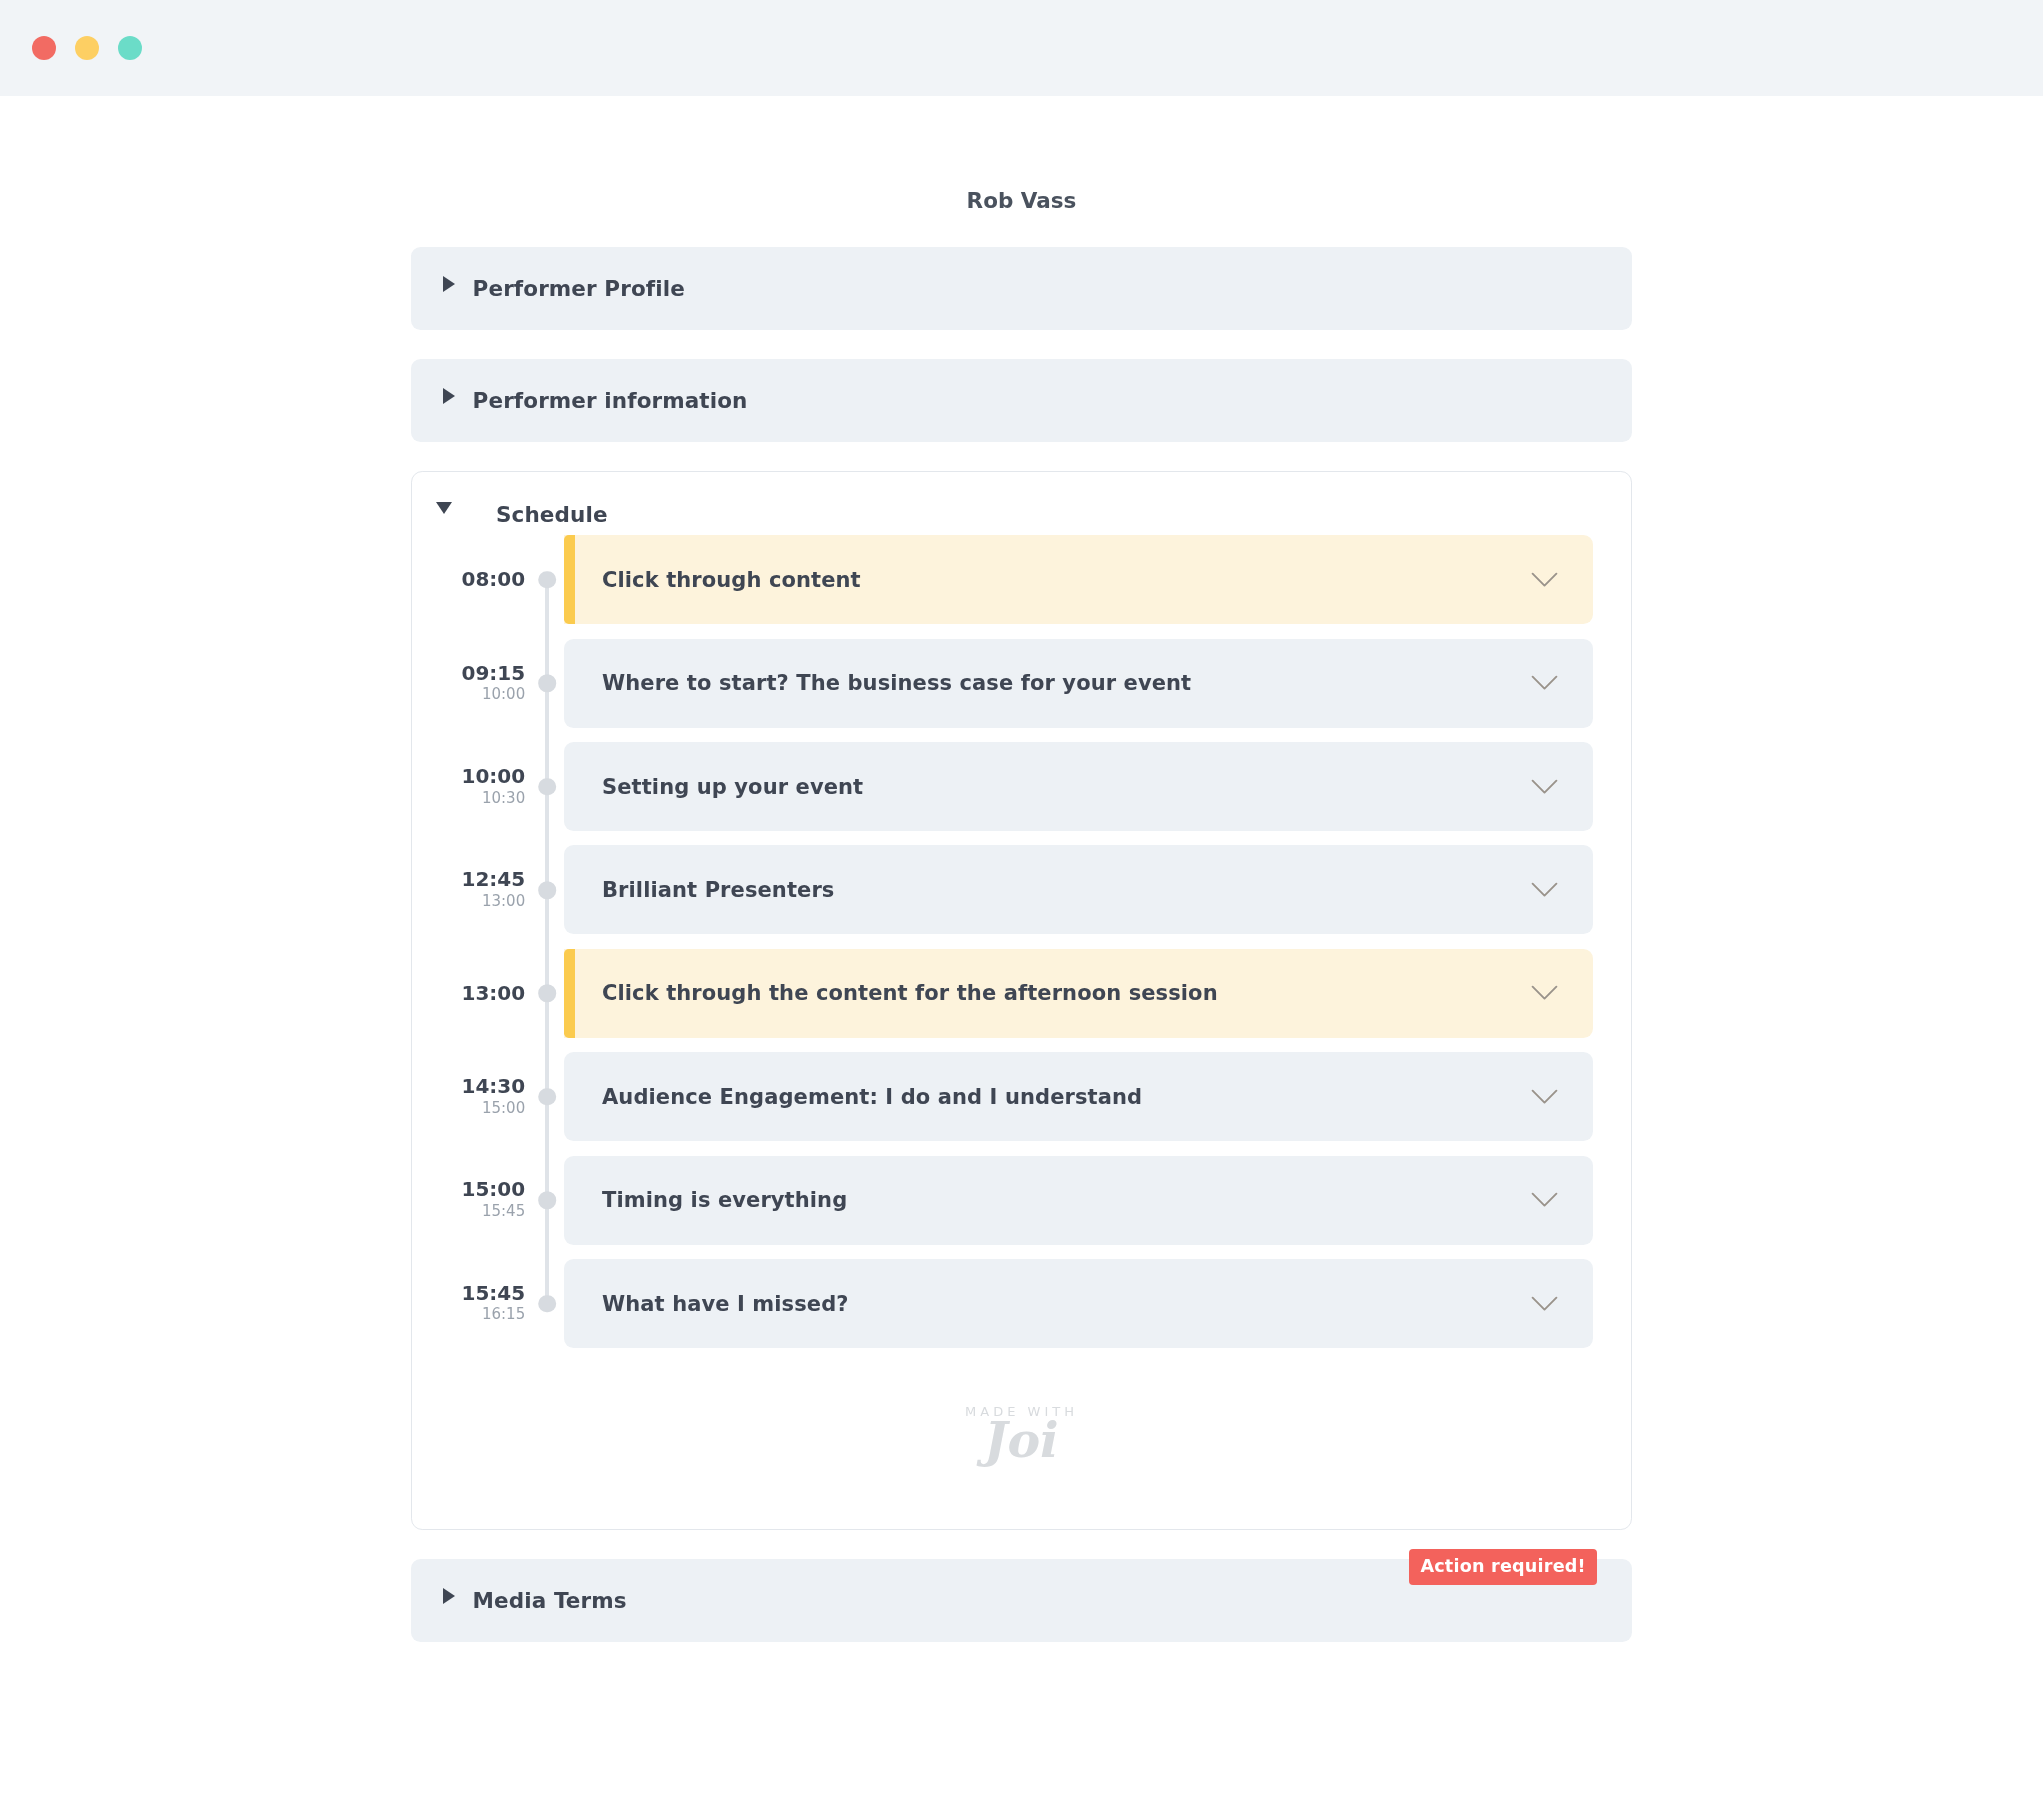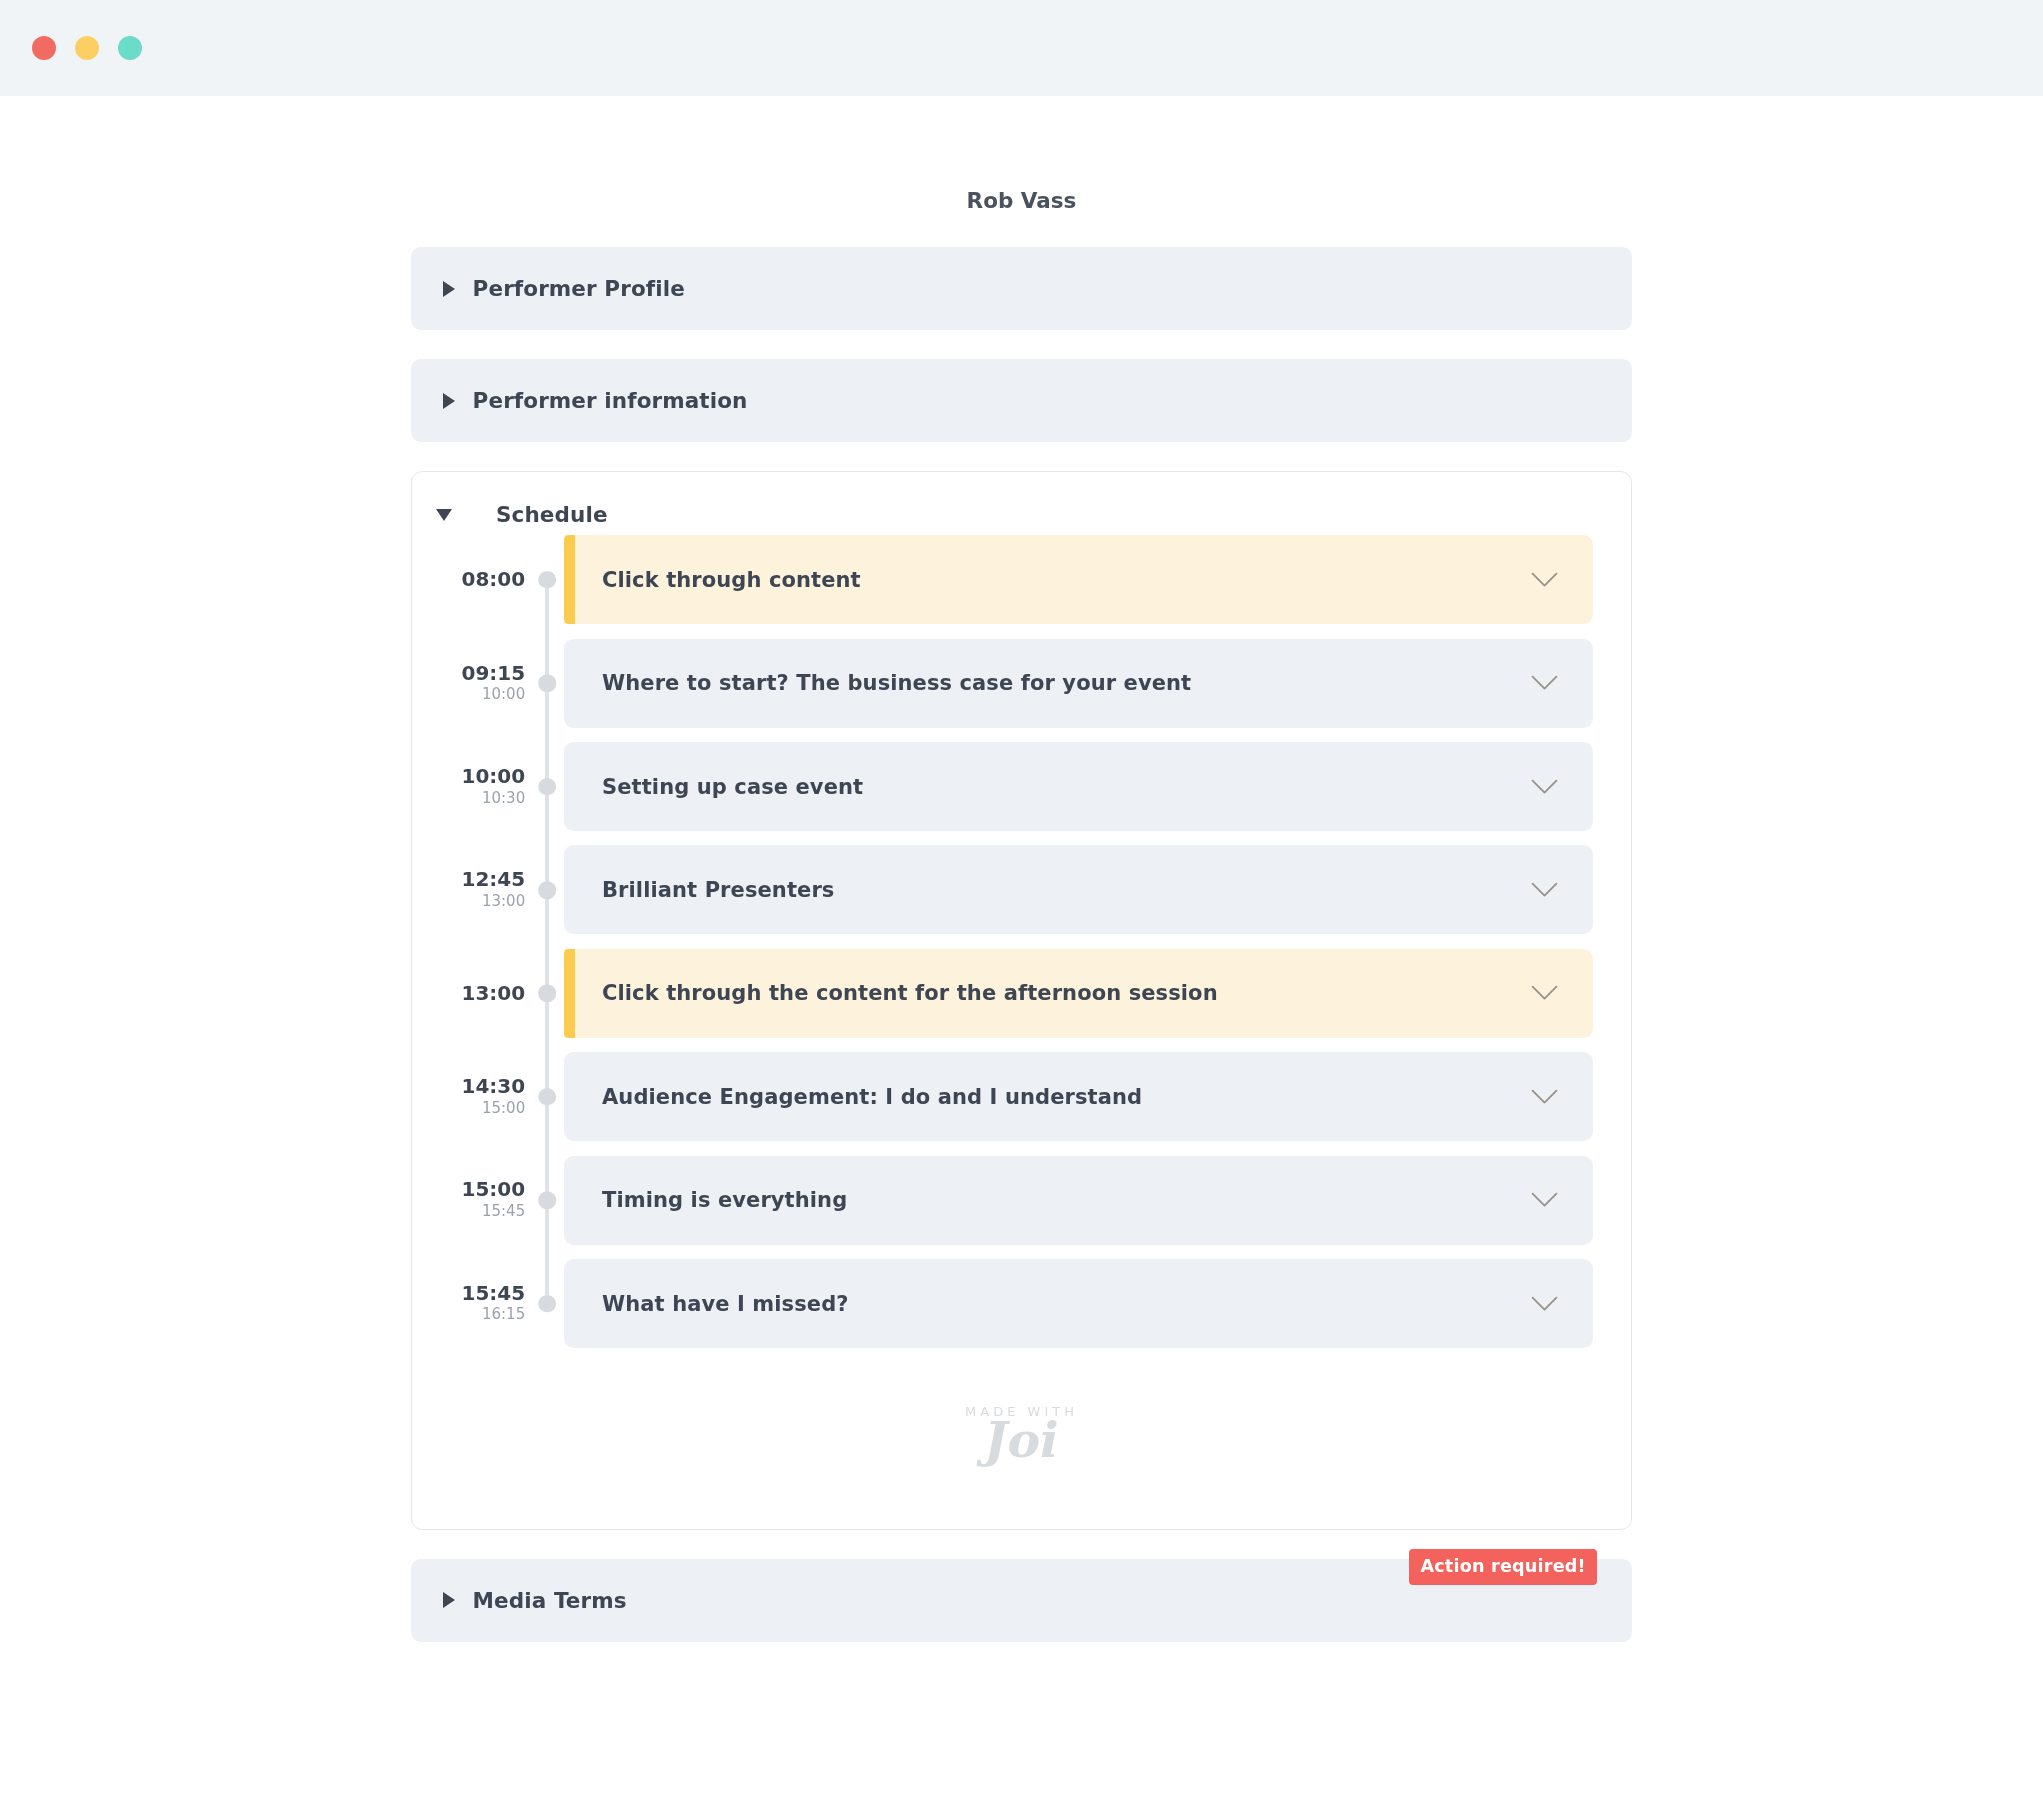--- a/index.html
+++ b/index.html
@@ -60,21 +60,21 @@
   .section {
     margin-top: 29px;
     background: #edf1f5;
     border-radius: 9.6px;
     position: relative;
   }
   .section.first { margin-top: 34px; }
 
   .section-header {
     display: flex;
-    align-items: center;
+    align-items: flex-start;
     gap: 17.6px;
     padding: 29px 32px;
     cursor: pointer;
   }
   .section-title {
     font-size: 21.5px;
     font-weight: 700;
     color: #3f4653;
     letter-spacing: 0.1px;
   }
@@ -329,21 +329,21 @@
             <div class="tl-row">
               <div class="tl-times">
                 <div class="tl-start">10:00</div>
                 <div class="tl-end">10:30</div>
               </div>
               <div class="tl-axis">
                 <div class="tl-line"></div>
                 <div class="tl-dot"></div>
               </div>
               <div class="tl-card">
-                <div class="tl-card-title">Setting up case event</div>
+                <div class="tl-card-title">Setting up your event</div>
                 <span class="chev">
                   <svg width="27" height="16" viewBox="0 0 34 20">
                     <path d="M2 2 L17 17 L32 2" fill="none" stroke="#9a938b" stroke-width="2.4" stroke-linecap="round" stroke-linejoin="round"></path>
                   </svg>
                 </span>
               </div>
             </div>
             <div class="tl-row">
               <div class="tl-times">
                 <div class="tl-start">12:45</div>

